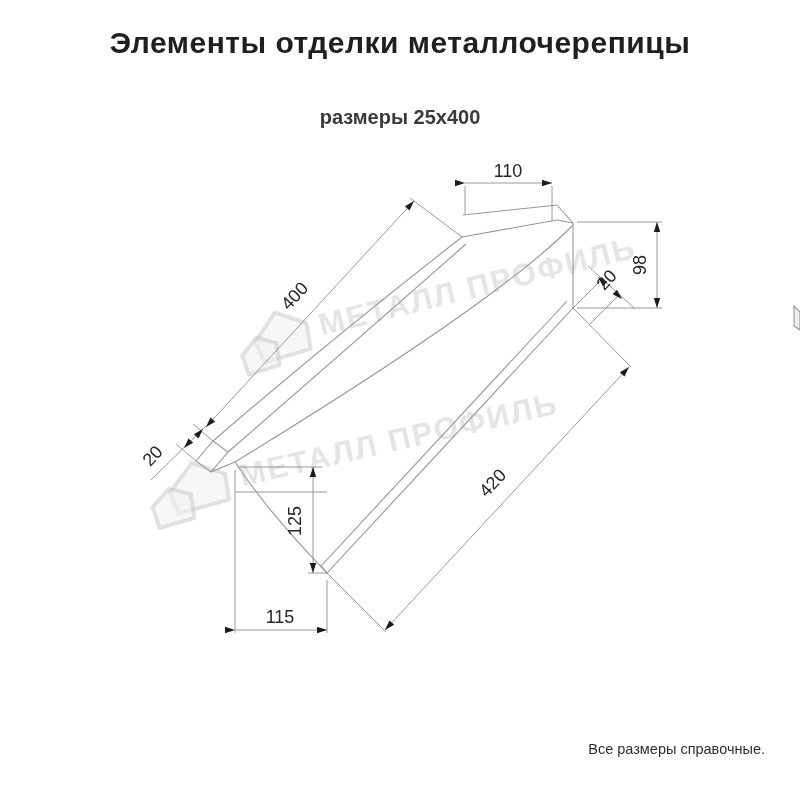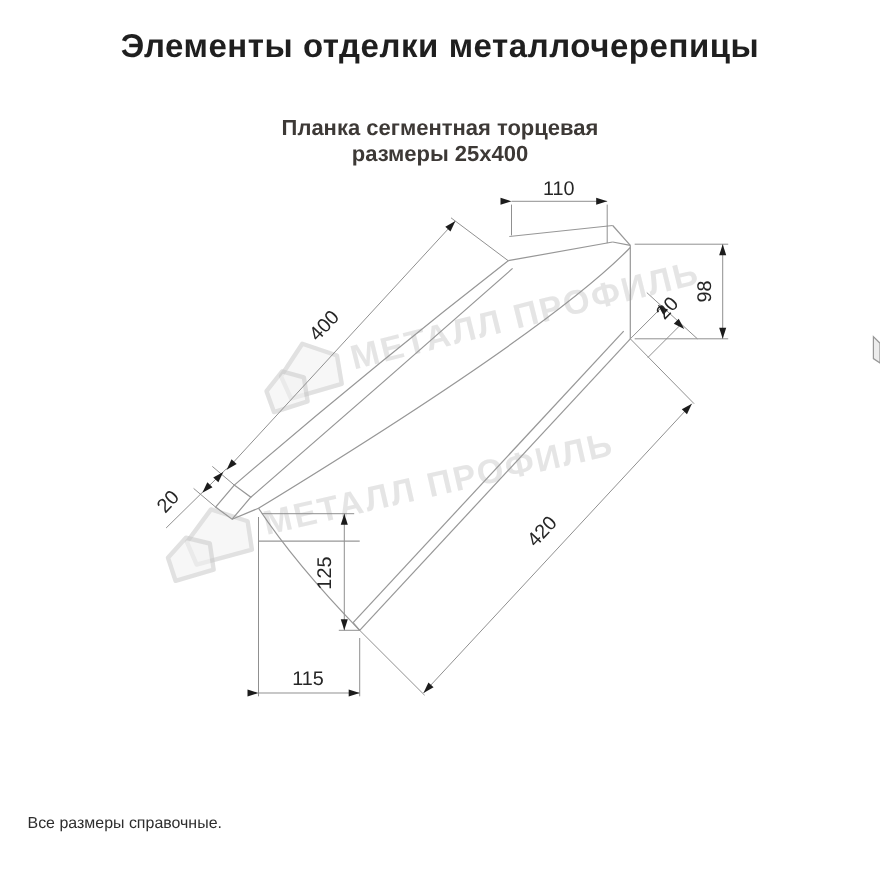--- a/index.html
+++ b/index.html
@@ -3,37 +3,36 @@
 <meta charset="utf-8">
 <style>
   html,body{margin:0;padding:0;background:#ffffff;}
   body{width:800px;height:800px;position:relative;overflow:hidden;
        font-family:"Liberation Sans", sans-serif;}
   .page-title{position:absolute;left:0;top:26px;width:800px;text-align:center;
        font-size:30px;font-weight:bold;color:#1f1f1f;letter-spacing:0.5px;}
   .subtitle{position:absolute;left:0;top:106px;width:800px;text-align:center;
        font-size:20px;font-weight:bold;color:#3d3936;line-height:23px;}
   .footer{position:absolute;left:25px;top:738px;width:740px;
-       font-size:14.5px;color:#2e2e2e;line-height:23px;}
+       font-size:14.5px;color:#2e2e2e;line-height:23px;text-align:right;}
   svg.drawing{position:absolute;left:0;top:0;}
   svg .shape{stroke:#979797;stroke-width:1.1;fill:none;}
   svg .thin{stroke:#8f8f8f;stroke-width:0.9;fill:none;}
   svg .dimtxt{font-family:"Liberation Sans",sans-serif;font-size:18px;fill:#262626;}
   svg .arrow{fill:#1c1c1c;stroke:none;}
   svg .wm-text{font-family:"Liberation Sans",sans-serif;font-size:31px;font-weight:bold;
        fill:#cccccc;opacity:0.5;letter-spacing:2px;}
   svg .wm-logo{stroke:#c9c9c9;stroke-width:4;fill:#f2f2f2;opacity:0.55;stroke-linejoin:round;}
 </style>
 </head>
 <body>
 
 <div class="page-title">Элементы отделки металлочерепицы</div>
 
 <div class="subtitle">
-  <div>Планка сегментная торцевая</div>
   <div>размеры 25х400</div>
 </div>
 
 <svg class="drawing" width="800" height="800" viewBox="0 0 800 800">
 
   <g transform="translate(252,345) rotate(-14)">
     <path class="wm-logo" d="M4,-2 L30,-26 L58,-8 L56,18 L8,20 Z"></path>
     <path class="wm-logo" d="M-12,8 L6,-6 L24,4 L22,26 L-10,28 Z"></path>
     <text class="wm-text" x="70" y="8">МЕТАЛЛ ПРОФИЛЬ</text>
   </g>

